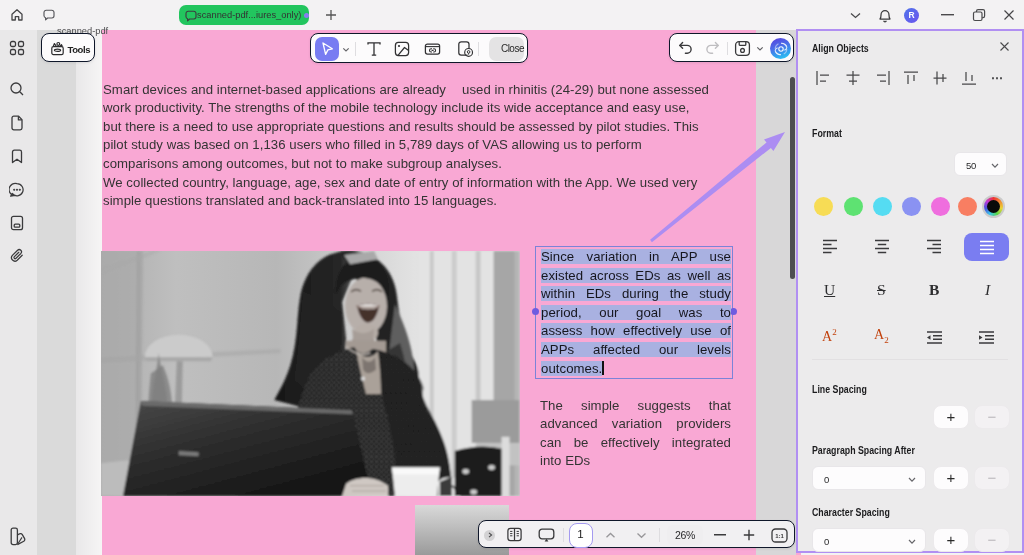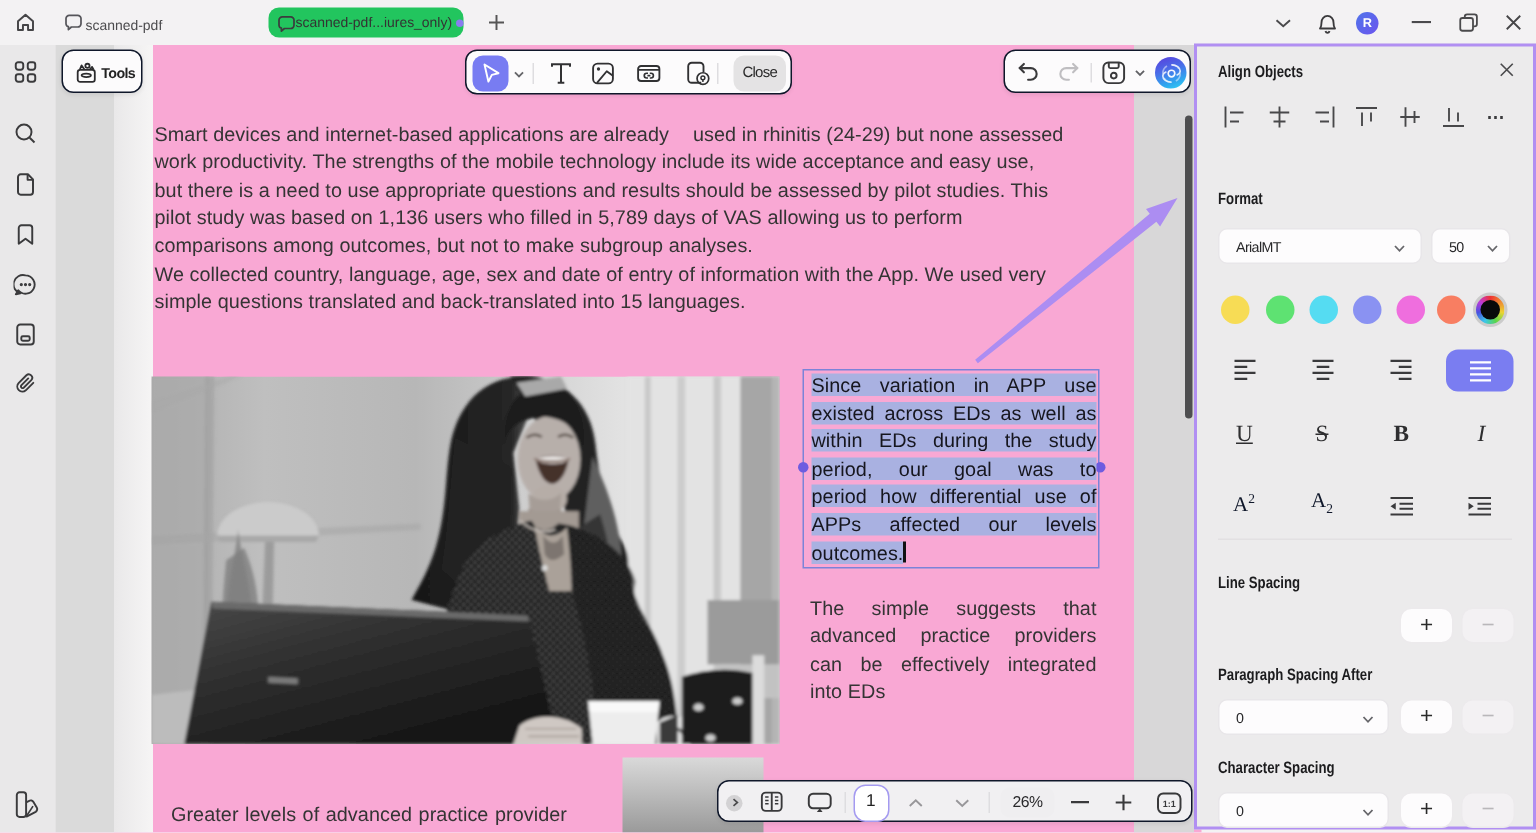--- a/index.html
+++ b/index.html
@@ -27,21 +27,21 @@
 #panel { position:absolute; left:796px; top:29px; width:228px; height:524px; background:#ecebec; border:2px solid #b18ff2; z-index:20; }
 #panel .lbl { position:absolute; left:14px; font-size:11px; font-weight:bold; color:#1c1c1e; transform:scaleX(0.8); transform-origin:left center; white-space:nowrap; }
 .wbox { position:absolute; background:#fdfcfd; border:1px solid #e8e6e9; border-radius:6px; }
 .ddtxt { font-size:9.5px; color:#28282a; position:absolute; left:11px; top:6.5px; letter-spacing:-0.4px; }
 .chev { position:absolute; width:8px; height:8px; }
 .pm { position:absolute; width:36px; height:24px; border-radius:8px; text-align:center; line-height:22px; font-size:15px; }
 .pm.plus { background:#fdfcfd; color:#2a2a2a; border:1px solid #eceaec; }
 .pm.minus { background:#f3f1f3; color:#b9b7ba; border:1px solid #eceaec; }
 .sw { width:19px; height:19px; border-radius:50%; }
 .fmt { position:absolute; font-size:15.5px; color:#2e2e30; font-family:"Liberation Serif",serif; }
-.fmt2 { position:absolute; font-size:14px; color:#0f172a; font-family:"Liberation Serif",serif; }
+.fmt2 { position:absolute; font-size:14px; color:#c2410c; font-family:"Liberation Serif",serif; }
 
 .doc { color:#343434; font-size:13.2px; letter-spacing:0.05px; }
 .jline { position:absolute; text-align:justify; text-align-last:justify; }
 .hl { background:#a9b1e1; }
 </style>
 </head>
 <body>
 <div id="app">
   <div id="sidebar">
     <svg class="abs" style="left:9px;top:10px" width="16" height="16" viewBox="0 0 16 16" fill="none" stroke="#3b3b3d" stroke-width="1.3">
@@ -182,56 +182,55 @@
       <path d="M355 196 Q380 188 404 194 L407 240 L355 240 Z" fill="#1f1f1f"></path>
           <rect x="402" y="182" width="8" height="58" fill="#dcdcdc"></rect>
       <ellipse cx="366" cy="216" rx="3.4" ry="2.4" fill="#ccc"></ellipse>
           <ellipse cx="392" cy="212" rx="3.4" ry="2.4" fill="#ccc"></ellipse>
           <ellipse cx="374" cy="236" rx="3.4" ry="2.4" fill="#ccc"></ellipse>
       <path d="M340 226 L352 221 L352 240 L340 240 Z" fill="#3a3a3a"></path>
       </g>
       </svg>
 
     <div class="abs" style="left:339px;top:475px;width:94px;height:50px;background:linear-gradient(#d9d9d9,#bdbdbd 45%,#9a9a9a)"></div>
-    <div class="abs doc jline" style="left:38px;top:504.5px;width:264px">Greater levels of advanced practice provider</div>
 
     <div class="abs doc" style="left:464px;top:367.5px;width:191px">
       <div class="jline" style="left:0;top:0;width:191px">The simple suggests that</div>
-      <div class="jline" style="left:0;top:18.6px;width:191px">advanced practice providers</div>
+      <div class="jline" style="left:0;top:18.6px;width:191px">advanced variation providers</div>
       <div class="jline" style="left:0;top:37.2px;width:191px">can be effectively integrated</div>
       <div class="abs" style="left:0;top:55.8px;white-space:nowrap">into EDs</div>
     </div>
 
     <div class="abs" style="left:459.3px;top:215.7px;width:198px;height:133.5px;border:1px solid #7b83d8"></div>
     <div class="abs" style="left:456.3px;top:277.7px;width:7px;height:7px;border-radius:50%;background:#6e5ce0"></div>
     <div class="abs" style="left:654.3px;top:277.7px;width:7px;height:7px;border-radius:50%;background:#6e5ce0"></div>
     <div class="abs doc" style="left:465px;top:219.1px;width:190px;color:#16161e">
       <div class="jline" style="left:0;top:0;width:190px"><span class="hl">Since variation in APP use</span></div>
       <div class="jline" style="left:0;top:18.6px;width:190px"><span class="hl">existed across EDs as well as</span></div>
       <div class="jline" style="left:0;top:37.2px;width:190px"><span class="hl">within EDs during the study</span></div>
       <div class="jline" style="left:0;top:55.8px;width:190px"><span class="hl">period, our goal was to</span></div>
-      <div class="jline" style="left:0;top:74.4px;width:190px"><span class="hl">period how differential use of</span></div>
+      <div class="jline" style="left:0;top:74.4px;width:190px"><span class="hl">assess how effectively use of</span></div>
       <div class="jline" style="left:0;top:93px;width:190px"><span class="hl">APPs affected our levels</span></div>
       <div class="abs" style="left:0;top:111.6px;white-space:nowrap"><span class="hl">outcomes.</span><span style="display:inline-block;width:1.5px;height:14px;background:#111;vertical-align:-2px"></span></div>
     </div>
   </div>
 
   <svg class="abs" style="left:640px;top:120px;z-index:15" width="155" height="130" viewBox="0 0 155 130">
     <path d="M10.1 119.8 L126.5 22.5 L124.0 19.4 L145 12 L133.4 31.0 L130.9 27.9 L11.9 122.2 Z" fill="#ac8df2"></path>
   </svg>
   <div id="stripR"></div>
   <div id="thumb"></div>
   <div id="titlebar">
     <svg class="abs" style="left:10px;top:8px" width="14" height="14" viewBox="0 0 14 14" fill="none" stroke="#454547" stroke-width="1.3" stroke-linejoin="round">
         <path d="M2 6.2 L7 1.8 L12 6.2 L12 12 L8.7 12 L8.7 8.7 L5.3 8.7 L5.3 12 L2 12 Z"></path>
       </svg>
     <svg class="abs" style="left:43px;top:9px" width="12" height="12" viewBox="0 0 12 12" fill="none" stroke="#55555a" stroke-width="1.15">
         <path d="M3.2 1.2 L8.8 1.2 A2.2 2.2 0 0 1 11 3.4 L11 6.8 A2.2 2.2 0 0 1 8.8 9 L4.6 9 L2.6 10.8 L2.6 8.8 A2.2 2.2 0 0 1 1 6.8 L1 3.4 A2.2 2.2 0 0 1 3.2 1.2 Z" stroke-linejoin="round"></path>
       </svg>
-    <span class="abs tabtxt" style="left:57px;top:12px">scanned-pdf</span>
+    <span class="abs tabtxt" style="left:57px;top:26px">scanned-pdf</span>
     <div id="tab2">
       <svg class="abs" style="left:6px;top:5px" width="12" height="12" viewBox="0 0 12 12" fill="none" stroke="#3c3c3e" stroke-width="1.15">
           <path d="M3.2 1.2 L8.8 1.2 A2.2 2.2 0 0 1 11 3.4 L11 6.8 A2.2 2.2 0 0 1 8.8 9 L4.6 9 L2.6 10.8 L2.6 8.8 A2.2 2.2 0 0 1 1 6.8 L1 3.4 A2.2 2.2 0 0 1 3.2 1.2 Z" stroke-linejoin="round"></path>
         </svg>
       <span class="abs tabtxt" style="left:18px;top:5px;color:#333">scanned-pdf...iures_only)</span>
       <div class="abs" style="left:124.5px;top:7.5px;width:5.5px;height:5.5px;border-radius:3px;background:#8a7cf0"></div>
     </div>
     <svg class="abs" style="left:324px;top:8px" width="14" height="14" viewBox="0 0 14 14" stroke="#555" stroke-width="1.3">
         <path d="M7 2 V12 M2 7 H12"></path>
       </svg>
@@ -272,26 +271,20 @@
         <path d="M1 2 H15 M5 5 V14 M11 5 V11"></path>
       </svg>
     <svg class="abs" style="left:134px;top:39px" width="16" height="16" viewBox="0 0 16 16" stroke="#48484a" stroke-width="1.25" fill="none">
         <path d="M1.5 8 H14.5 M5 1.5 V14.5 M11 4 V12"></path>
       </svg>
     <svg class="abs" style="left:163px;top:39px" width="16" height="16" viewBox="0 0 16 16" stroke="#48484a" stroke-width="1.25" fill="none">
         <path d="M1 14 H15 M5 2 V11 M11 5 V11"></path>
       </svg>
     <div class="abs" style="left:193px;top:40px;width:16px;height:16px;color:#3a3a3c;font-size:12px;font-weight:bold;letter-spacing:1px">⋯</div>
     <span class="lbl" style="top:96px">Format</span>
-    <div class="wbox" style="left:14px;top:121px;width:136px;height:24px">
-        <span class="ddtxt">ArialMT</span>
-        <svg class="chev" style="right:10px;top:9px" viewBox="0 0 8 6" fill="none" stroke="#66666a" stroke-width="1.2">
-          <path d="M1 1 L4 4.2 L7 1"></path>
-        </svg>
-      </div>
     <div class="wbox" style="left:156px;top:121px;width:53px;height:24px">
         <span class="ddtxt">50</span>
         <svg class="chev" style="right:7px;top:9px" viewBox="0 0 8 6" fill="none" stroke="#66666a" stroke-width="1.2">
           <path d="M1 1 L4 4.2 L7 1"></path>
         </svg>
       </div>
     <div class="abs sw" style="left:16.3px;top:165.5px;background:#f7dc55"></div>
     <div class="abs sw" style="left:45.5px;top:165.5px;background:#5ee272"></div>
     <div class="abs sw" style="left:75px;top:165.5px;background:#55dcf2"></div>
     <div class="abs sw" style="left:103.9px;top:165.5px;background:#8a92f2"></div>
@@ -382,21 +375,21 @@
         <path d="M1.4 5.6 L15.6 5.6" stroke-width="1.1"></path>
         <path d="M5.5 9.4 A1.6 1.6 0 0 1 7.1 7.8 L8 7.8 M9.2 7.8 L10 7.8 A1.6 1.6 0 0 1 11.6 9.4 A1.6 1.6 0 0 1 10 11 L9.2 11 M8 11 L7.1 11 A1.6 1.6 0 0 1 5.5 9.4 M7.6 9.4 L9.6 9.4" stroke-width="1.1"></path>
       </svg>
     <svg class="abs" style="left:146px;top:6px" width="17" height="18" viewBox="0 0 17 18" fill="none" stroke="#313133" stroke-width="1.25" stroke-linejoin="round">
         <path d="M10.5 15.2 L4.2 15.2 A2.4 2.4 0 0 1 1.8 12.8 L1.8 4.2 A2.4 2.4 0 0 1 4.2 1.8 L9.6 1.8 A2.4 2.4 0 0 1 12 4.2 L12 8.2"></path>
         <circle cx="11.6" cy="12.4" r="3.9" stroke-width="1.15"></circle>
         <circle cx="11.6" cy="11.9" r="1.3" stroke-width="1"></circle>
         <path d="M11.6 13.2 L11.6 14.6" stroke-width="1"></path>
       </svg>
     <div class="vdiv" style="left:167px;top:8px;height:14px"></div>
-    <div class="abs" style="left:178px;top:2.5px;width:35px;height:24px;background:#e4e3e4;border-radius:7px;text-align:center;font-size:10px;color:#2a2a2a;line-height:24px;letter-spacing:-0.5px">Close</div>
+    <div class="abs" style="left:178px;top:2.5px;width:35px;height:24px;background:#e4e3e4;border-radius:7px;text-align:right;font-size:10px;color:#2a2a2a;line-height:24px;letter-spacing:-0.5px">Close</div>
   </div>
   <div class="bar" id="undobar">
     <svg class="abs" style="left:8px;top:7px" width="15" height="14" viewBox="0 0 15 14" fill="none" stroke="#3a3a3c" stroke-width="1.4" stroke-linecap="round" stroke-linejoin="round">
         <path d="M4.6 1.6 L1.8 4.4 L4.6 7.2"></path>
         <path d="M1.8 4.4 L9.2 4.4 A3.9 3.9 0 0 1 13.1 8.3 A3.9 3.9 0 0 1 9.2 12.2 L7.4 12.2"></path>
       </svg>
     <svg class="abs" style="left:35px;top:7px" width="15" height="14" viewBox="0 0 15 14" fill="none" stroke="#bfbec1" stroke-width="1.4" stroke-linecap="round" stroke-linejoin="round">
         <path d="M10.4 1.6 L13.2 4.4 L10.4 7.2"></path>
         <path d="M13.2 4.4 L5.8 4.4 A3.9 3.9 0 0 0 1.9 8.3 A3.9 3.9 0 0 0 5.8 12.2 L7.6 12.2"></path>
       </svg>

